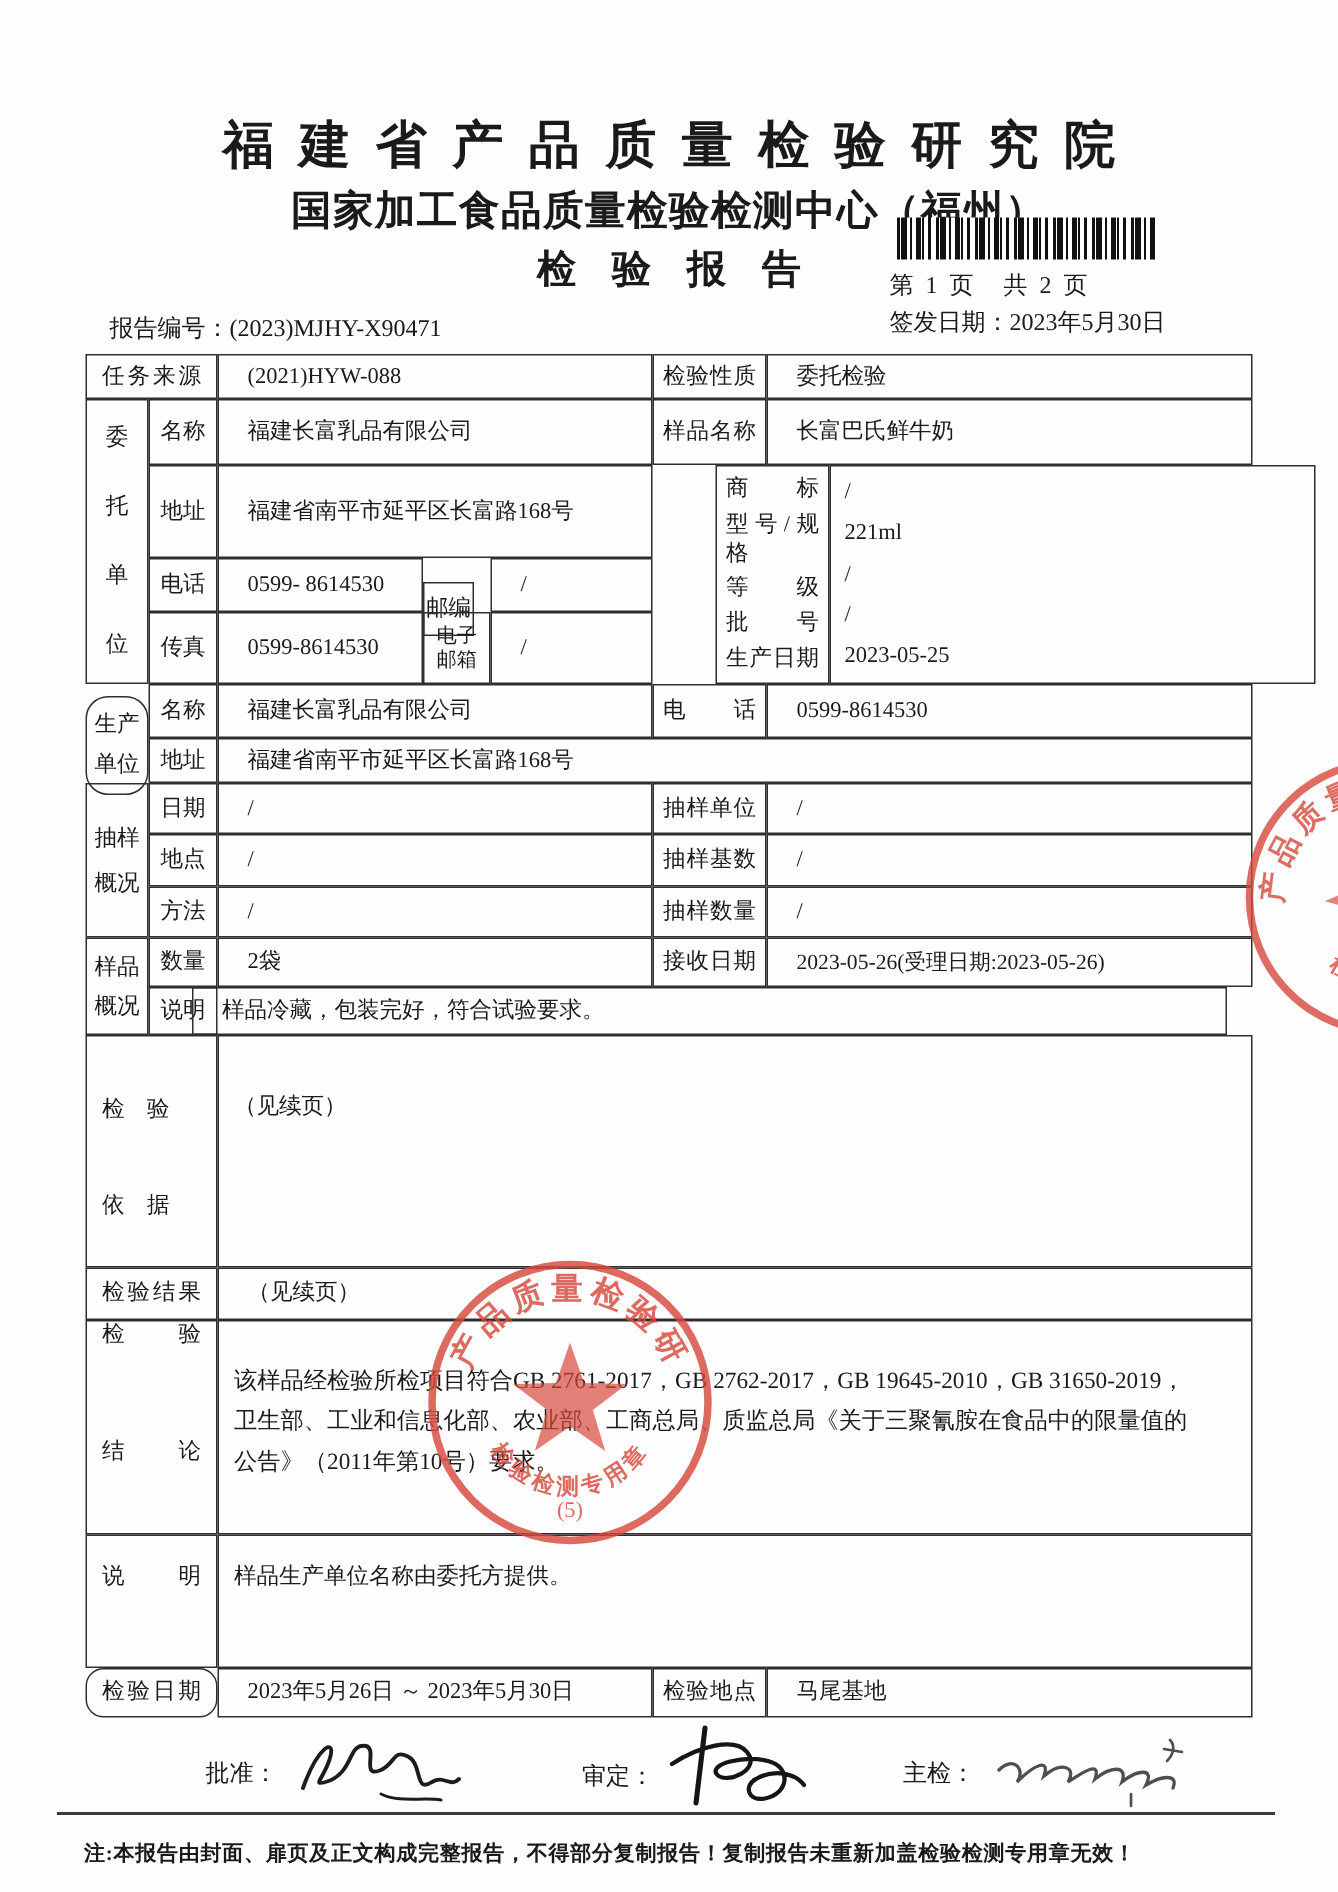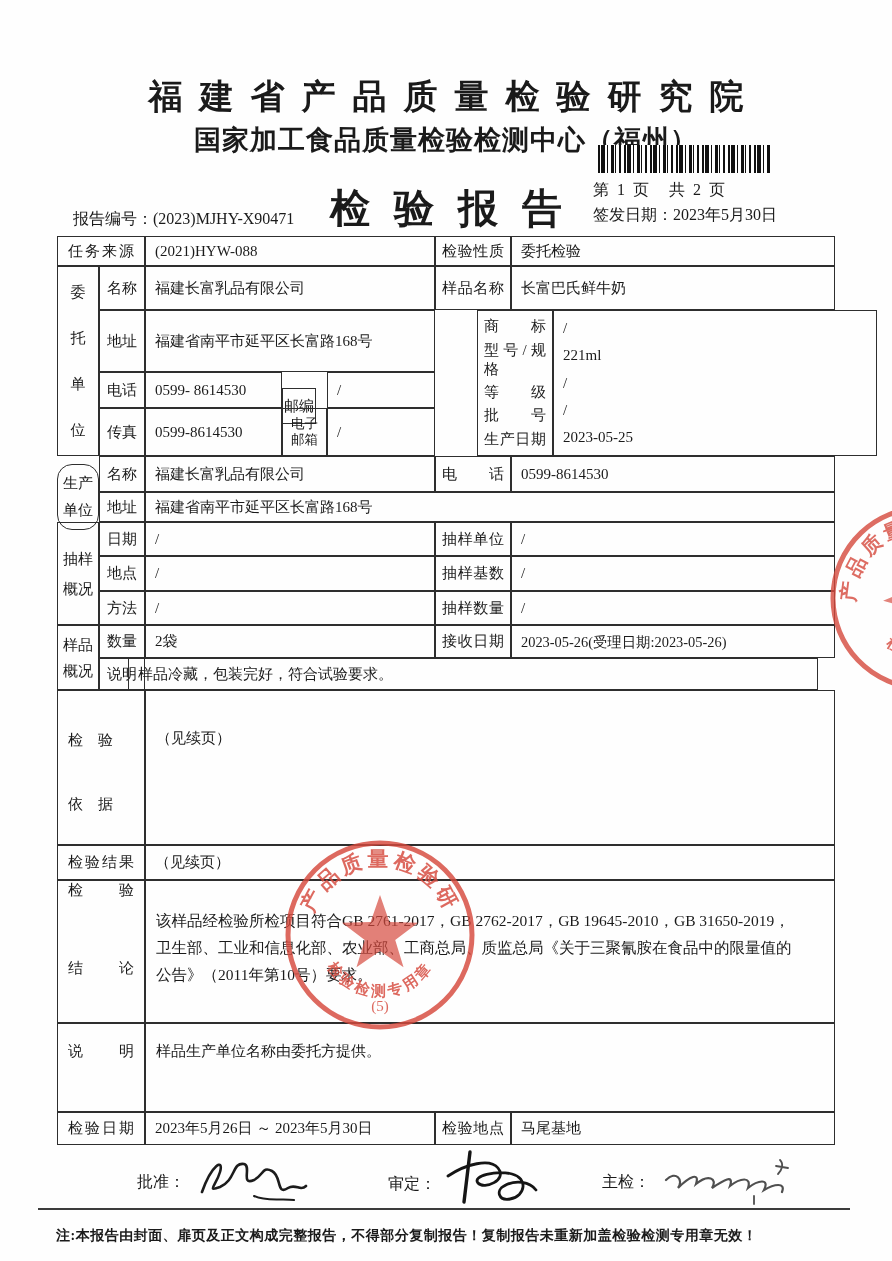--- a/index.html
+++ b/index.html
@@ -14,39 +14,39 @@
     position:absolute; left:0; top:74px; width:892px; text-align:center;
     font-size:34px; font-weight:bold; letter-spacing:17px; white-space:nowrap;
     text-indent:17px;
   }
   .center-title{
     position:absolute; left:0; top:122px; width:892px; text-align:center;
     font-size:27px; font-weight:bold; letter-spacing:1px;
   }
   .report-title{
     position:absolute; left:0; top:162px; width:892px; text-align:center;
-    font-size:40px; font-weight:bold; letter-spacing:24px; text-indent:24px;margin-top:19px;
+    font-size:26px; font-weight:bold; letter-spacing:24px; text-indent:24px;
   }
   .barcode{
     position:absolute; left:598px; top:145px; width:172px; height:28px;
     background-image:repeating-linear-gradient(90deg,
       #111 0 2px,#fff 2px 3px,#111 3px 7px,#fff 7px 9px,#111 9px 10px,
       #fff 10px 13px,#111 13px 16px,#fff 16px 17px,#111 17px 18px,
       #fff 18px 21px,#111 21px 23px,#fff 23px 26px);
   }
   .page-info{position:absolute; left:593px; top:180px; font-size:16px; letter-spacing:2px;}
   .issue-line{position:absolute; left:593px; top:205px; font-size:16px;}
   .report-no{position:absolute; left:73px; top:209px; font-size:16px;}
   
   .cell{
     position:absolute; box-sizing:border-box; border:1px solid #2e2e2e;
     display:flex; align-items:center; font-size:15px; line-height:1.25;
     background:transparent;
   }
-  .val{padding-left:9px; padding-right:4px;}
+  .val{padding-left:19px; padding-right:4px;}
   .jspan{flex:1 1 auto; text-align:justify; text-align-last:justify; padding:0 10px;}
   .jspan-s{flex:1 1 auto; text-align:justify; text-align-last:justify; padding:0 6px;}
   .center{justify-content:center; text-align:center;}
   .vword{width:17px; word-break:break-all; text-align:center;}
   .vword2{width:33px; word-break:break-all; text-align:center; line-height:27px;}
   .col{flex-direction:column; align-items:stretch; justify-content:center;}
   .lines5{flex-direction:column; align-items:stretch; justify-content:space-around; padding:4px 0;margin-left:42px;}
   .lines5 > div{display:flex; align-items:center;}
   .top-align{align-items:flex-start;}
   .small-val{font-size:14.4px;}
@@ -197,21 +197,21 @@
     <span class="jspan">检　验</span>
     <span class="jspan">结　论</span>
   </div>
   <div class="cell top-align" style="left:145px;top:880px;width:690px;height:143px;padding:26px 42px 0 10px;line-height:27px;font-size:15.5px;">该样品经检验所检项目符合GB 2761-2017，GB 2762-2017，GB 19645-2010，GB 31650-2019，卫生部、工业和信息化部、农业部、工商总局、质监总局《关于三聚氰胺在食品中的限量值的公告》（2011年第10号）要求。</div>
 
   <div class="cell top-align" style="left:145px;top:1023px;width:690px;height:89px;padding:18px 0 0 10px;">样品生产单位名称由委托方提供。</div>
   <div class="cell top-align" style="left:57px;top:1023px;width:88px;height:89px;padding-top:18px;">
       <span class="jspan">说　明</span>
     </div>
 
-  <div class="cell" style="left:57px;top:1112px;width:88px;height:33px;">
+  <div class="cell" style="left:57px;top:1112px;width:88px;height:33px;border-radius:12px;">
       <span class="jspan">检验日期</span>
     </div>
   <div class="cell val" style="left:145px;top:1112px;width:290px;height:33px;">2023年5月26日 ～ 2023年5月30日</div>
   <div class="cell" style="left:435px;top:1112px;width:76px;height:33px;">
       <span class="jspan-s">检验地点</span>
     </div>
   <div class="cell val" style="left:511px;top:1112px;width:324px;height:33px;">马尾基地</div>
 
   <div class="sig-label" style="left:137px;top:1172px;text-align:right;">批准：</div>
   <svg class="sig" style="left:190px;top:1150px;" width="120" height="56" viewBox="0 0 120 56">

